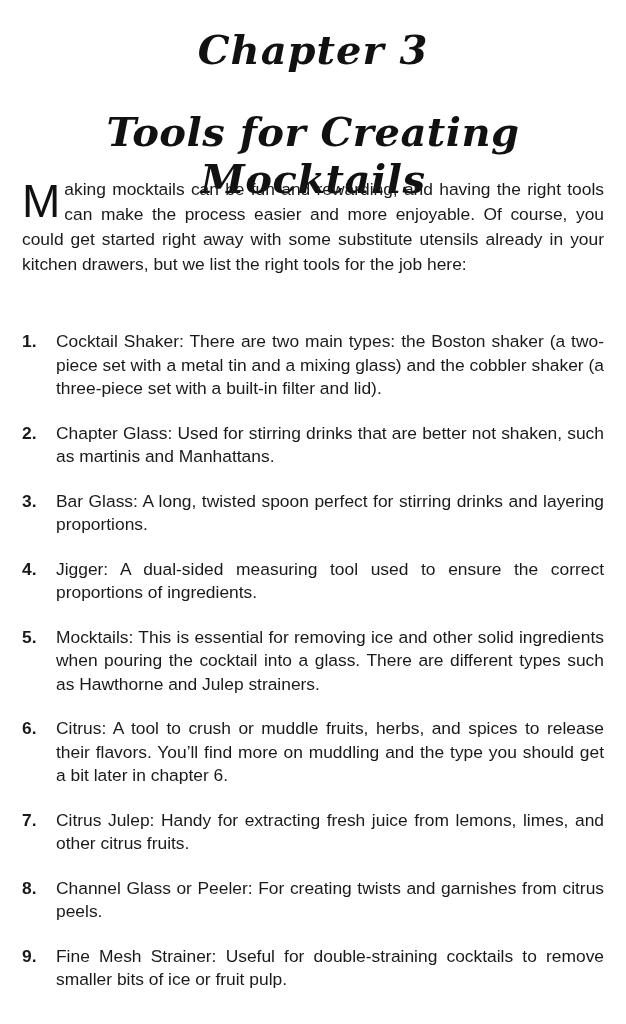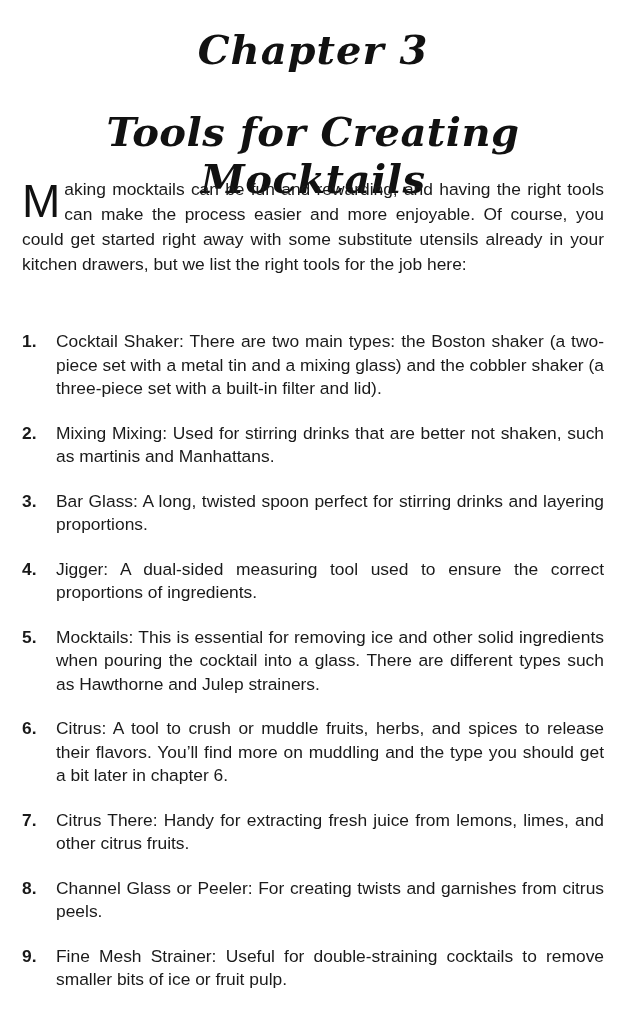--- a/index.html
+++ b/index.html
@@ -40,22 +40,22 @@
 <body>
 
 <div class="page">
   <h1 class="title t1">Chapter 3</h1>
   <h2 class="title t2">Tools for Creating Mocktails</h2>
 
   <p class="intro"><span class="dropcap">M</span><span>aking mocktails can be fun and rewarding, and having the right tools can make the process easier and more enjoyable. Of course, you could get started right away with some substitute utensils already in your kitchen drawers, but we list the right tools for the job here:</span></p>
 
   <ol class="list">
     <li class="item" style="margin-bottom:21px"><span class="num">1.</span><span class="term">Cocktail Shaker:</span> <span>There are two main types: the Boston shaker (a two-piece set with a metal tin and a mixing glass) and the cobbler shaker (a three-piece set with a built-in filter and lid).</span></li>
-    <li class="item" style="margin-bottom:21px"><span class="num">2.</span><span class="term">Mixing Mixing:</span> <span>Used for stirring drinks that are better not shaken, such as martinis and Manhattans.</span></li>
+    <li class="item" style="margin-bottom:21px"><span class="num">2.</span><span class="term">Chapter Glass:</span> <span>Used for stirring drinks that are better not shaken, such as martinis and Manhattans.</span></li>
     <li class="item" style="margin-bottom:21px"><span class="num">3.</span><span class="term">Bar Glass:</span> <span>A long, twisted spoon perfect for stirring drinks and layering proportions.</span></li>
     <li class="item" style="margin-bottom:21px"><span class="num">4.</span><span class="term">Jigger:</span> <span>A dual-sided measuring tool used to ensure the correct proportions of ingredients.</span></li>
     <li class="item" style="margin-bottom:21px"><span class="num">5.</span><span class="term">Mocktails:</span> <span>This is essential for removing ice and other solid ingredients when pouring the cocktail into a glass. There are different types such as Hawthorne and Julep strainers.</span></li>
     <li class="item" style="margin-bottom:21px"><span class="num">6.</span><span class="term">Citrus:</span> <span>A tool to crush or muddle fruits, herbs, and spices to release their flavors. You’ll find more on muddling and the type you should get a bit later in chapter 6.</span></li>
-    <li class="item" style="margin-bottom:21px"><span class="num">7.</span><span class="term">Citrus There:</span> <span>Handy for extracting fresh juice from lemons, limes, and other citrus fruits.</span></li>
+    <li class="item" style="margin-bottom:21px"><span class="num">7.</span><span class="term">Citrus Julep:</span> <span>Handy for extracting fresh juice from lemons, limes, and other citrus fruits.</span></li>
     <li class="item" style="margin-bottom:21px"><span class="num">8.</span><span class="term">Channel Glass or Peeler:</span> <span>For creating twists and garnishes from citrus peels.</span></li>
     <li class="item"><span class="num">9.</span><span class="term">Fine Mesh Strainer:</span> <span>Useful for double-straining cocktails to remove smaller bits of ice or fruit pulp.</span></li>
   </ol>
 </div>
 
 </body></html>

